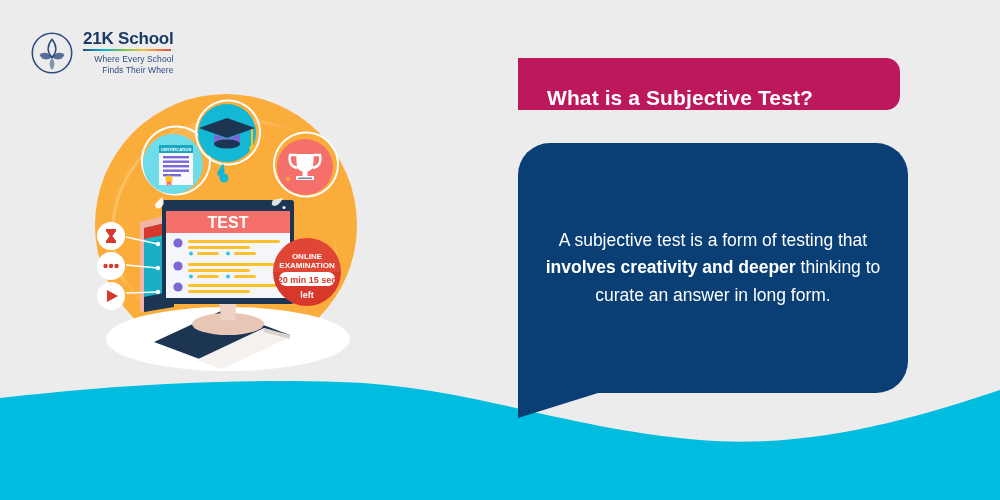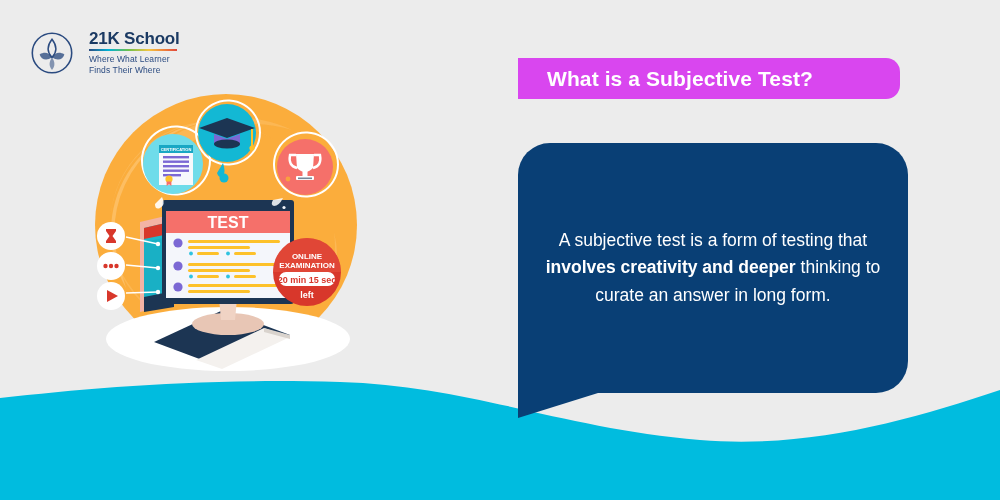--- a/index.html
+++ b/index.html
@@ -9,33 +9,33 @@
     font-family:"Liberation Sans", sans-serif;
     overflow:hidden;
     position:relative;
   }
   .stage{position:absolute;inset:0;width:1000px;height:500px;overflow:hidden;}
 
   
   .wave{position:absolute;left:0;bottom:0;width:1000px;height:130px;}
 
   
-  .logo{position:absolute;left:30px;top:30px;display:flex;align-items:center;gap:15px;}
+  .logo{position:absolute;left:30px;top:30px;display:flex;align-items:center;gap:9px;text-align:right;}
   .logo-mark{width:44px;height:44px;flex:none;}
   .logo-txt{display:flex;flex-direction:column;line-height:1;}
   .logo-name{font-size:17px;font-weight:bold;color:#1b3a63;letter-spacing:-.2px;}
   .logo-rule{height:2px;width:88px;margin:2px 0 3px 0;
     background:linear-gradient(90deg,#2b4b80 0%,#00b2d6 22%,#6fc04a 45%,#f5c542 68%,#ef7d3a 86%,#e0483c 100%);}
   .logo-tag{font-size:8.5px;color:#2b4b80;letter-spacing:.1px;line-height:1.28;}
 
   
   .banner{
-    position:absolute;left:518px;top:58px;width:382px;height:41px;
-    background:#d946ef;border-radius:0 14px 14px 0;
-    display:flex;align-items:center;
+    position:absolute;left:518px;top:58px;width:382px;height:52px;
+    background:#be185d;border-radius:0 14px 14px 0;
+    display:flex;align-items:flex-end;
   }
   .banner-title{color:#fff;font-size:21px;font-weight:bold;margin-left:29px;letter-spacing:.1px;}
 
   
   .bubble{
     position:absolute;left:518px;top:143px;width:390px;height:250px;
     background:#093f75;border-radius:32px 32px 32px 0;
   }
   .bubble-tail{position:absolute;left:518px;top:393px;width:80px;height:25px;}
   .bubble-body{
@@ -65,21 +65,21 @@
     <svg class="logo-mark" viewBox="0 0 48 48">
       <circle cx="24" cy="24" r="21.5" fill="none" stroke="#2b4b80" stroke-width="1.7"></circle>
       <path d="M24 9 C18.5 16 18.5 23 24 29 C29.5 23 29.5 16 24 9 Z" fill="none" stroke="#2b4b80" stroke-width="1.6"></path>
       <path d="M24 29 C17 33 12 30.5 10.5 25.5 C16 22.5 21 23.5 24 29 Z" fill="#2b4b80" opacity=".78"></path>
       <path d="M24 29 C31 33 36 30.5 37.5 25.5 C32 22.5 27 23.5 24 29 Z" fill="#2b4b80" opacity=".78"></path>
       <path d="M24 29 C20.5 34 20.5 38.5 24 42.5 C27.5 38.5 27.5 34 24 29 Z" fill="#2b4b80" opacity=".55"></path>
     </svg>
     <div class="logo-txt">
       <div class="logo-name">21K School</div>
       <div class="logo-rule"></div>
-      <div class="logo-tag">Where What Learner</div>
+      <div class="logo-tag">Where Every School</div>
       <div class="logo-tag">Finds Their Where</div>
     </div>
   </div>
 
   <div class="banner">
     <div class="banner-title">What is a Subjective Test?</div>
   </div>
 
   <div class="bubble">
     <div class="bubble-body">

